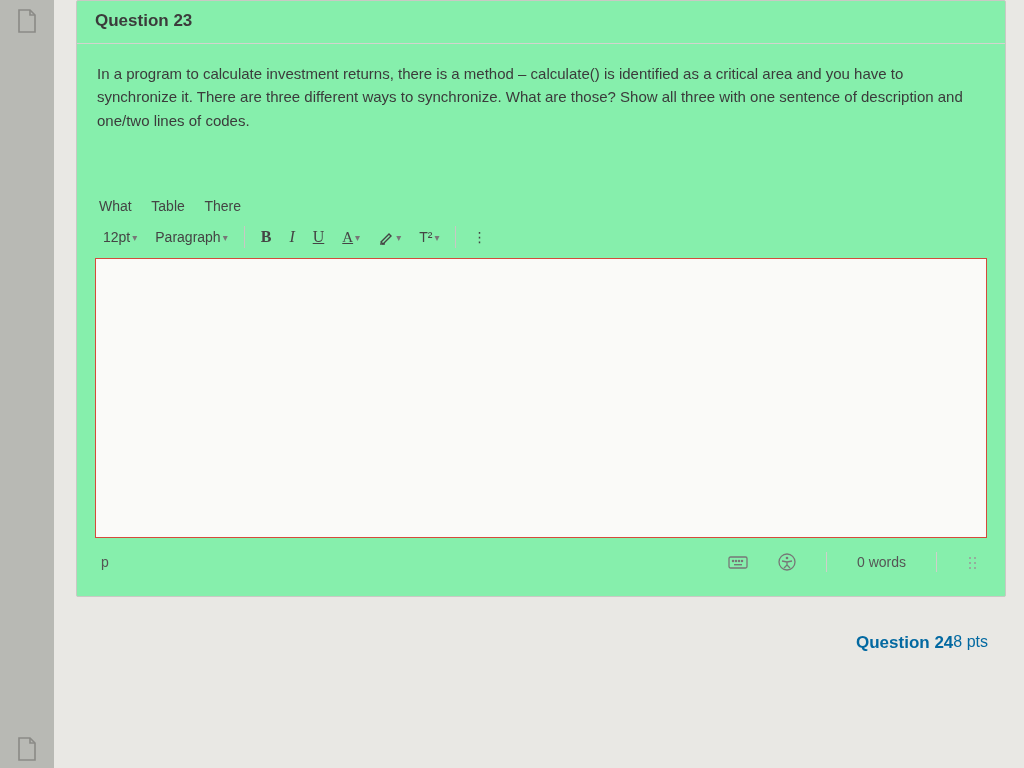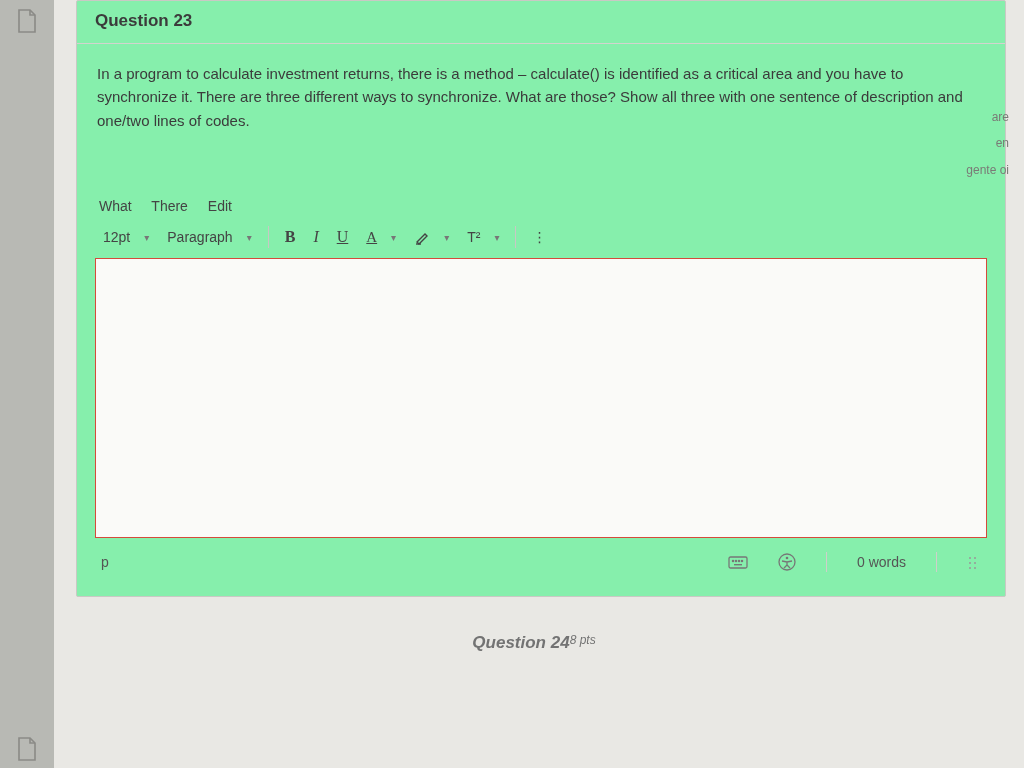--- a/index.html
+++ b/index.html
@@ -67,21 +67,21 @@
     gap: 2px;
     font-size: 14px;
     color: #444;
     padding-bottom: 8px;
   }
   .tb-btn {
     padding: 4px 8px;
     cursor: pointer;
     color: #444;
     font-size: 14px;
-    display: flex; align-items: center; gap: 12px;
+    display: flex; align-items: center; gap: 0;
   }
   .chev { font-size: 10px; color: #777; margin-left: 2px; }
   .divider {
     width: 1px; height: 22px; background: #c8c8c4; margin: 0 6px;
   }
   .bold { font-weight: 700; font-family: Georgia, serif; font-size: 16px; }
   .ital { font-style: italic; font-family: Georgia, serif; font-size: 16px; }
   .under { text-decoration: underline; font-family: Georgia, serif; font-size: 16px; }
   .textA { font-family: Georgia, serif; font-size: 15px; text-decoration: underline; text-decoration-color: #444; }
   .edit-area {
@@ -97,26 +97,25 @@
     padding: 14px 6px 4px 6px;
     font-size: 14px;
     color: #555;
   }
   .status-right { display: flex; align-items: center; gap: 30px; }
   .status-right .sep { width: 1px; height: 20px; background: #cfcfca; }
   .ico-btn { cursor: pointer; color: #666; display: flex; align-items: center; }
   .q-next {
     margin-top: 28px;
     padding: 8px 18px 0 4px;
-    display: flex; justify-content: center;
+    display: flex; justify-content: flex-end;
     font-size: 17px; font-weight: 600;
-    color: #737373;
-    font-style: italic;
-  }
-  .q-next .pts { font-size: 12px; font-weight: 400; }
+    color: #0369a1;
+  }
+  .q-next .pts { font-size: 16px; font-weight: 400; }
   svg { display: block; }
 </style>
 </head>
 <body>
 
 <div class="nav-gutter">
   <span class="doc-ico">
     <svg width="22" height="26" viewBox="0 0 22 26" fill="none" stroke="#8a8a86" stroke-width="1.6">
       <path d="M3 2 H14 L19 7 V24 H3 Z"></path>
         <path d="M14 2 V7 H19"></path>
@@ -132,33 +131,28 @@
 
 <div class="page-shell">
 
   <div class="q-card">
     <div class="q-header">
       <span>Question 23</span>
     </div>
 
     <div class="q-body">
       <span>In a program to calculate investment returns, there is a method – calculate() is identified as a critical area and you have to synchronize it. There are three different ways to synchronize. What are those? Show all three with one sentence of description and one/two lines of codes.</span>
-      <div class="side-artifacts">
-        <div>are</div>
-        <div>en</div>
-        <div>gente oi</div>
-      </div>
     </div>
 
     <div class="editor-container">
 
       <div class="editor-menubar">
         <span>What</span>
+        <span>Table</span>
         <span>There</span>
-        <span>Edit</span>
       </div>
 
       <div class="editor-toolbar">
         <div class="tb-btn">
           <span>12pt</span>
             <span class="chev">▾</span>
         </div>
         <div class="tb-btn">
           <span>Paragraph</span>
             <span class="chev">▾</span>

